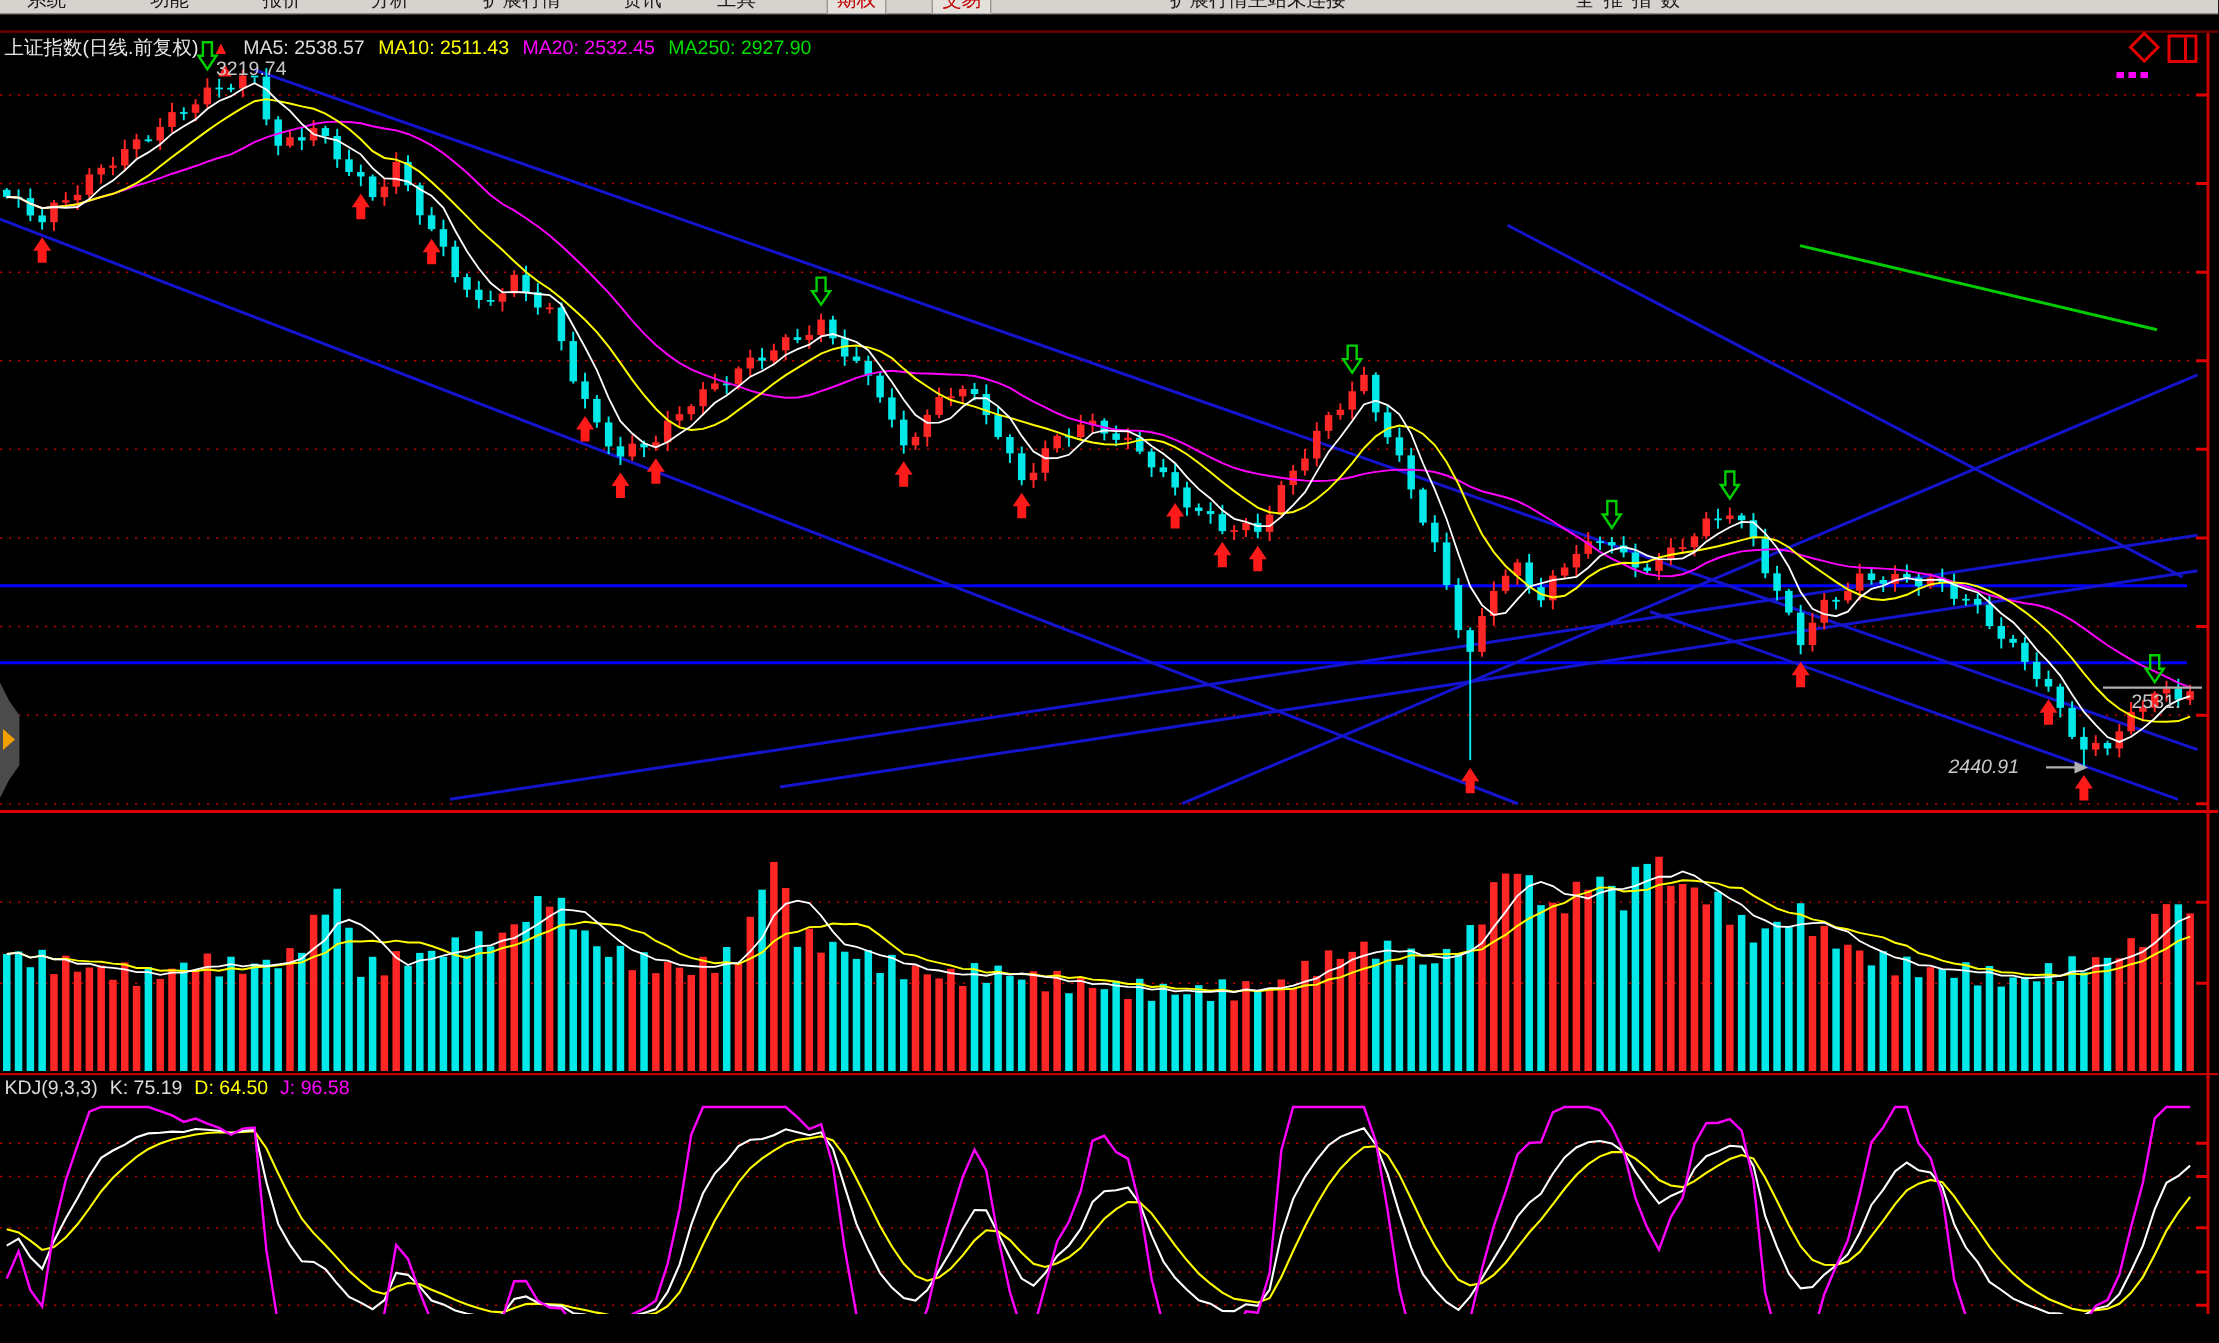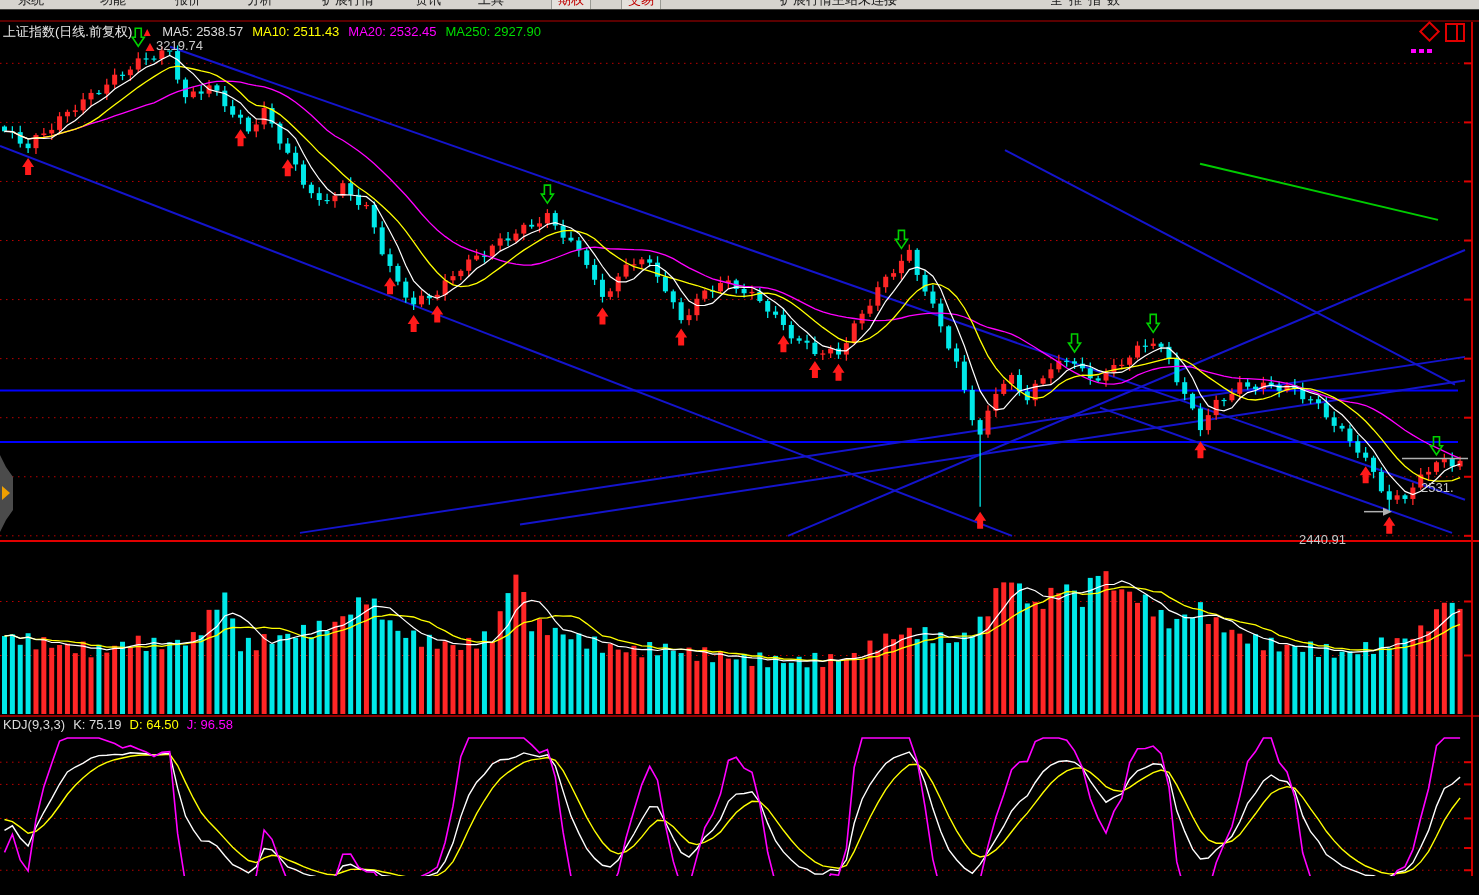--- a/index.html
+++ b/index.html
@@ -18,23 +18,23 @@
   #title-row{left:3px;top:24px;}
   #title-row span{margin-right:9px;}
   .t-title{color:#e8e8e8;}
   .t-arrow{color:#ff1a1a;font-size:12px;}
   .c-white{color:#dcdcdc;} .c-yellow{color:#ffff00;} .c-magenta{color:#ff00ff;} .c-green{color:#00dd00;}
   #vol-row{left:3px;top:543px;}
   #vol-row span{margin-right:8px;}
   #kdj-row{left:3px;top:717px;text-align:center;}
   #kdj-row span{margin-right:8px;}
   .px-label{color:#c8c8c8;}
-  #lbl-high{left:156px;top:38px;}
-  #lbl-low{left:1299px;top:532px;}
-  #lbl-last{left:1421px;top:460px;margin-top:20px;}
+  #lbl-high{left:144px;top:38px;}
+  #lbl-low{left:1299px;top:503px;font-style:italic;}
+  #lbl-last{left:1421px;top:460px;}
   
   #corner{position:absolute;right:14px;top:22px;z-index:4;width:60px;height:26px;}
   #icon-diamond{position:absolute;right:28px;top:2px;width:11px;height:11px;border:2px solid #e00000;transform:rotate(45deg);}
   #icon-window{position:absolute;right:0;top:1px;width:16px;height:15px;border:2px solid #e00000;}
   #icon-window .bar{position:absolute;left:9px;top:0;width:2px;height:15px;background:#e00000;}
   #icon-dots{position:absolute;right:33px;top:17px;}
   #icon-dots i{display:inline-block;width:5px;height:4px;background:#ff00ff;margin-left:3px;}
   
   #side-handle{position:absolute;left:0;top:455px;width:13px;height:77px;background:#4b4b4b;z-index:4;
                clip-path:polygon(0 0,6px 12px,13px 22px,13px 55px,6px 65px,0 77px);border-right:1px solid #777;}

